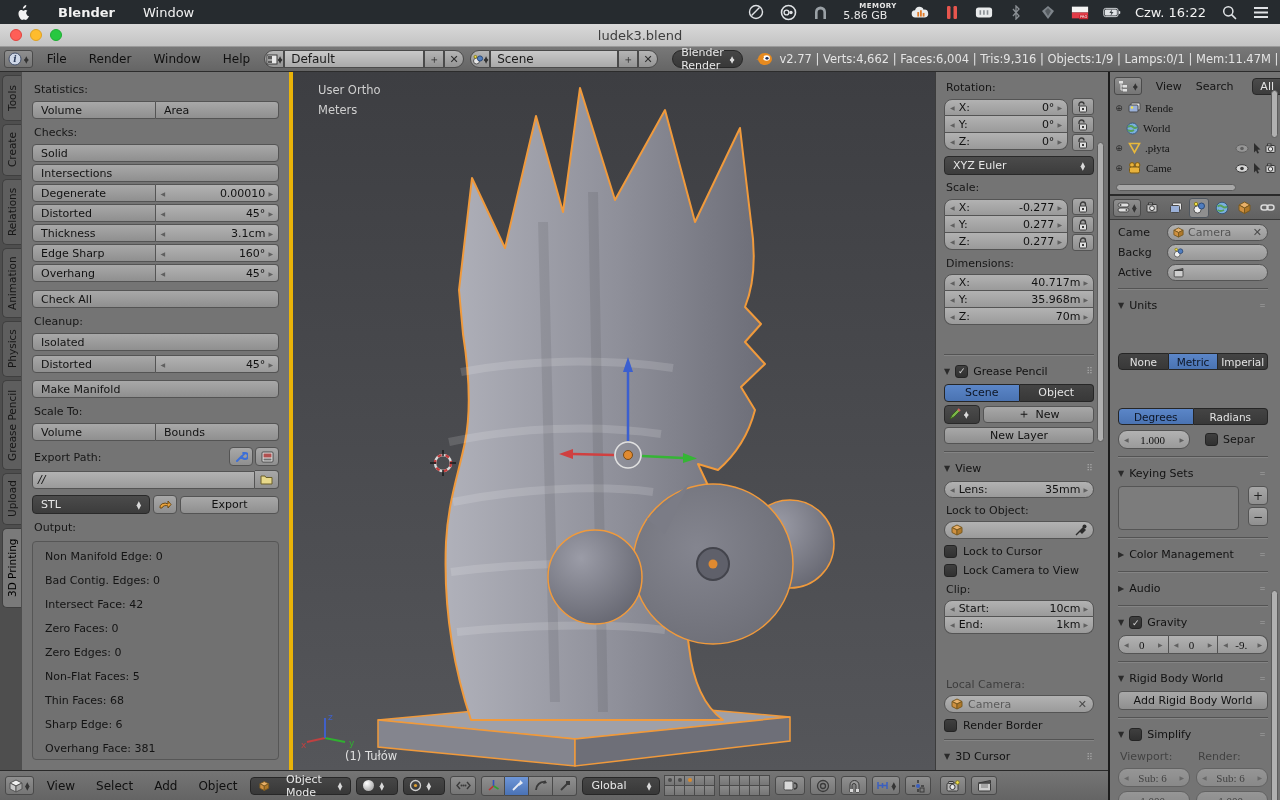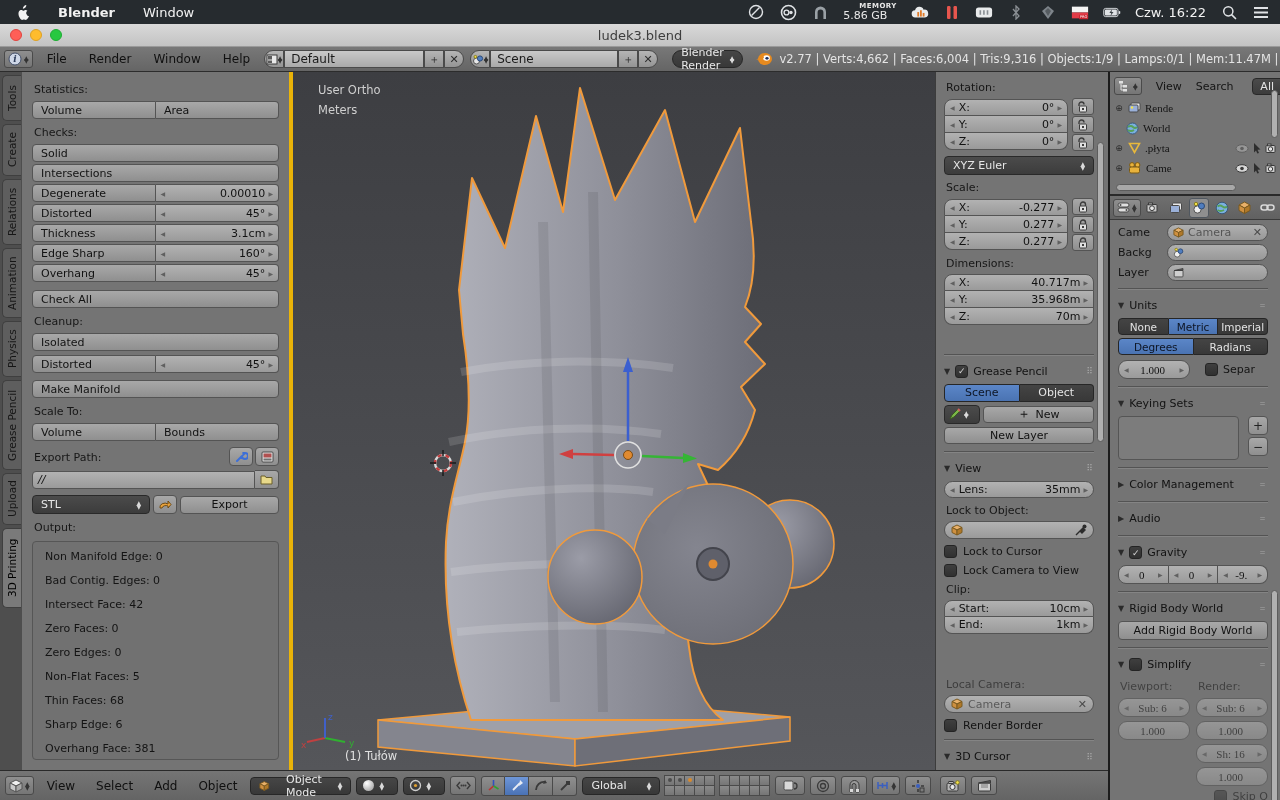--- a/index.html
+++ b/index.html
@@ -155,21 +155,21 @@
   .ptabs { display:flex; align-items:center; gap:3px; height:24px;
     background:linear-gradient(#6f6f6f,#616161); border-bottom:1px solid #3a3a3a; padding:0 3px; }
   .ptab { width:20px; height:20px; border-radius:3px; display:flex; align-items:center; justify-content:center; }
   .ptab.active { background:#8f8f8f; border:1px solid #50575f; }
   .props { padding:4px 12px 2px 8px; display:flex; flex-direction:column; gap:3px; position:relative; }
   .props .num { height:19px;font-family:Liberation Serif, serif; }
   .prow { display:flex; align-items:center; gap:5px; }
   .plabel { width:44px; color:#141414; }
   .pfield { flex:1; background:linear-gradient(#b0b0b0,#989898); border:1px solid #545454;
     border-radius:9px; height:17px; display:flex; align-items:center; padding:0 5px; gap:4px; color:#555; }
-  .toggle3 { display:flex; }
+  .toggle3 { display:flex;margin-top:35px; }
   .toggle3 > div { flex:1; height:17px; display:flex; align-items:center; justify-content:center;
     background:linear-gradient(#444,#383838); border:1px solid #262626; color:#e3e3e3; font-size:10.5px; }
   .toggle3 > div:first-child { border-radius:4px 0 0 4px; }
   .toggle3 > div:last-child { border-radius:0 4px 4px 0; }
   .toggle3 > div + div { border-left:none; }
   .listbox { flex:1; height:44px; background:#7c7c7c; border:1px solid #555; border-radius:4px; position:relative; }
   .pm { width:20px; height:19px; background:linear-gradient(#a8a8a8,#8f8f8f); border:1px solid #545454;
     border-radius:4px; display:flex; align-items:center; justify-content:center; font-size:12px; color:#222; }
   .g3 { display:flex; flex:1; }
   .g3 .num { flex:1; border-radius:0; border-left:none; }
@@ -1137,21 +1137,21 @@
         <span class="pfield">
           <svg width="11" height="11" viewBox="0 0 13 13">
               <circle cx="5" cy="8.5" r="3.4" fill="#f0f0f0" stroke="#555"></circle>
               <circle cx="8.8" cy="5" r="2.8" fill="#4f7dbf" stroke="#2d4a77"></circle>
               <circle cx="3.8" cy="3" r="1.5" fill="#f2e24a" stroke="#8a7e20"></circle>
             </svg>
           <span style="flex:1"></span>
         </span>
       </div>
       <div class="prow">
-        <span class="plabel">Layer</span>
+        <span class="plabel">Active</span>
         <span class="pfield">
           <svg width="12" height="11" viewBox="0 0 15 13">
               <rect x="1.5" y="4" width="11" height="8" rx="1" fill="#cfcfcf" stroke="#3a3a3a"></rect>
               <polygon points="1.5,4 12.5,1.5 12.5,4" fill="#5a5a5a" stroke="#3a3a3a"></polygon>
             </svg>
           <span style="flex:1"></span>
         </span>
       </div>
       <div class="divider"></div>
       <div class="phdr">

